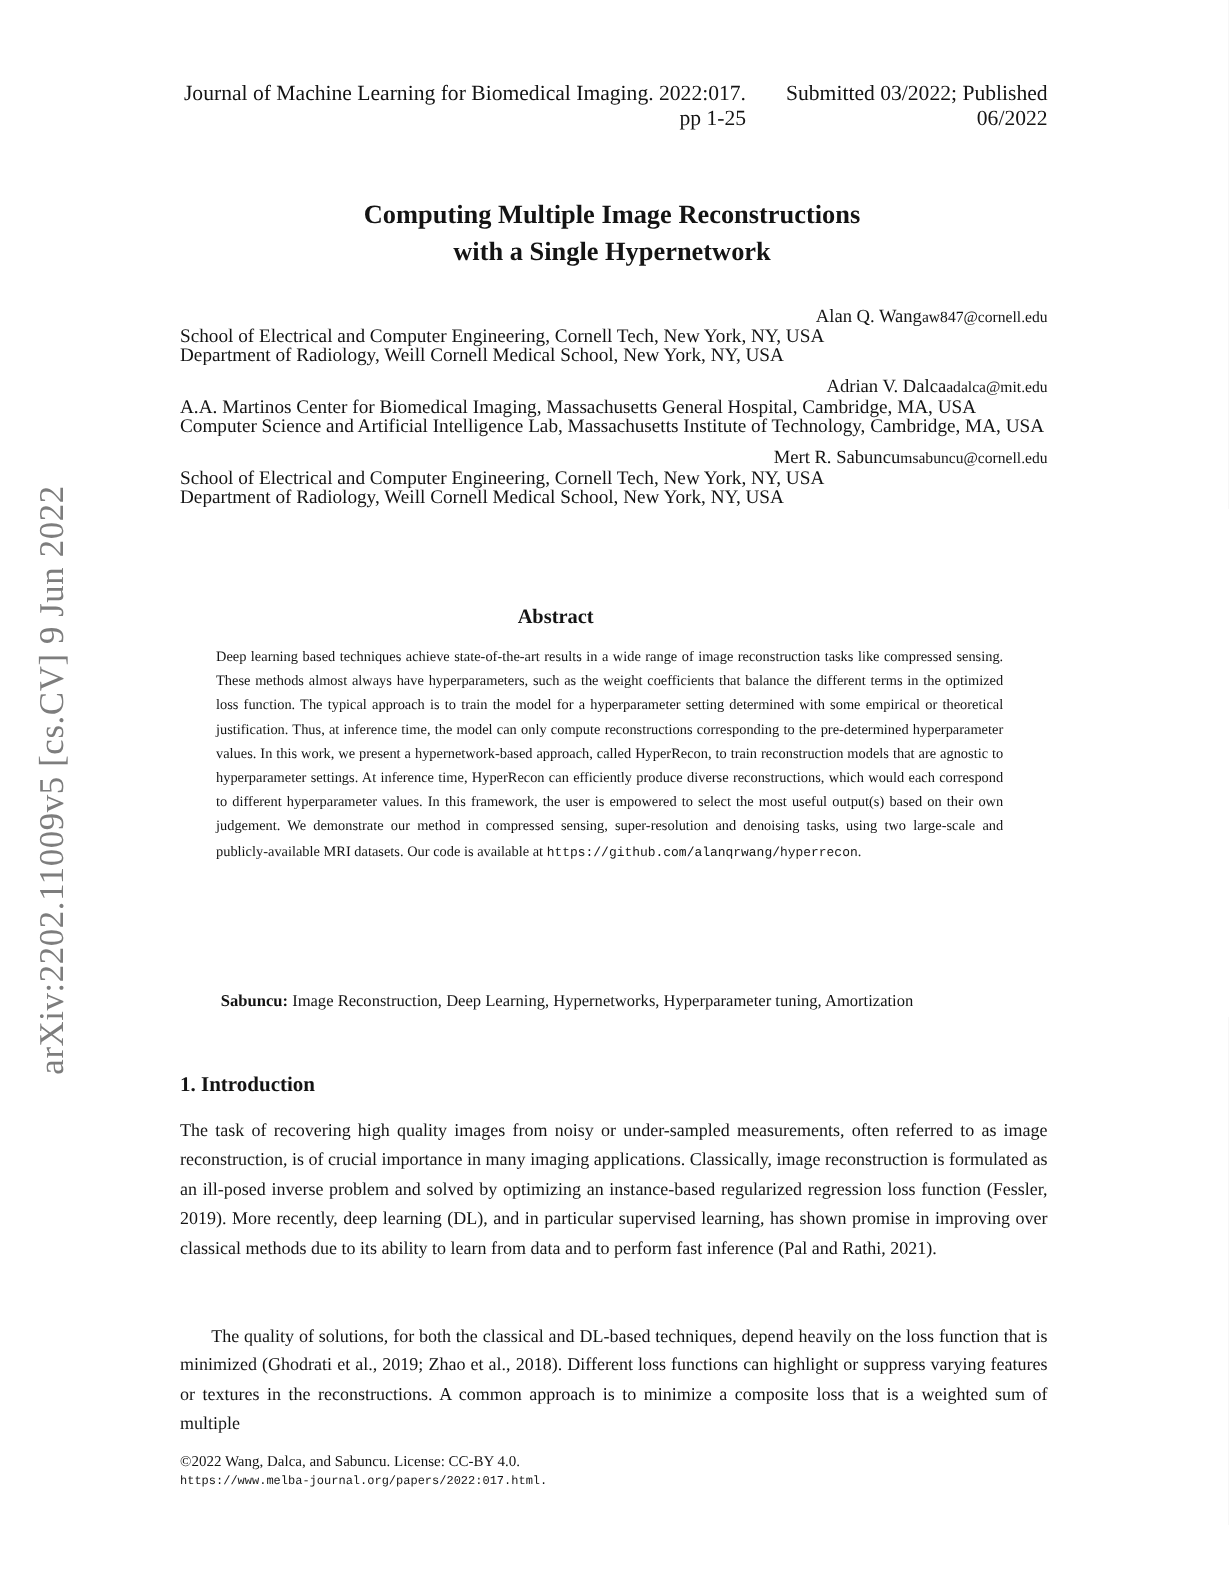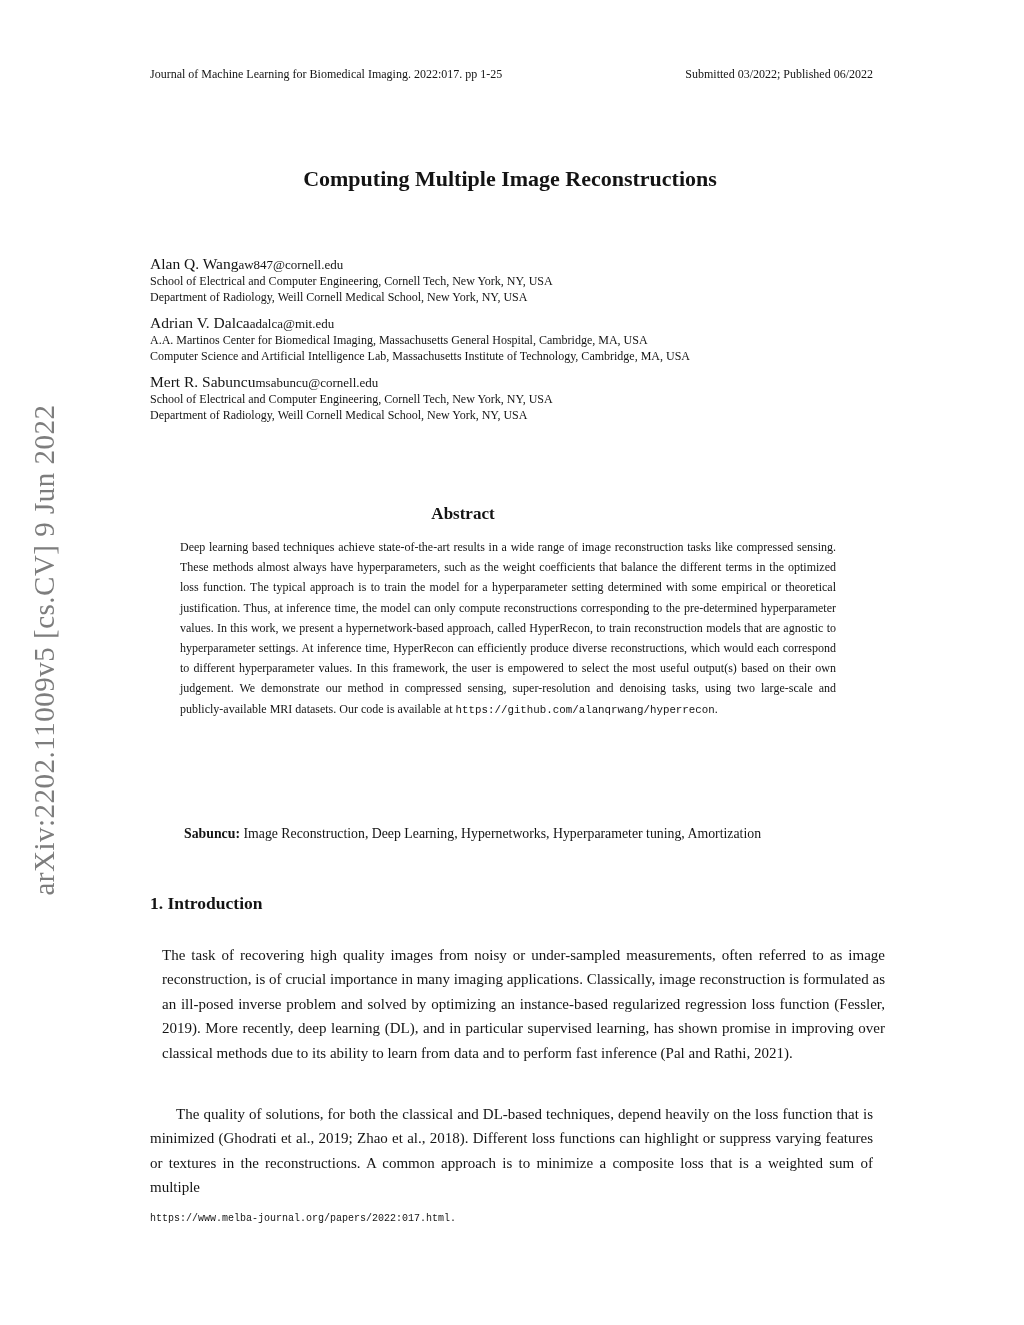--- a/index.html
+++ b/index.html
@@ -23,21 +23,22 @@
     color: #7d7d7d;
     letter-spacing: 0.5px;
   }
   .journal-header {
     position: absolute;
     top: 67px;
     left: 150px;
     width: 723px;
     display: flex;
     justify-content: space-between;
-    font-size: 12px;
+    font-size: 18px;
+    text-align: right;
   }
   .paper-title {
     position: absolute;
     top: 163px;
     left: 0;
     width: 1020px;
     text-align: center;
     font-size: 22px;
     font-weight: bold;
     line-height: 31px;
@@ -45,26 +46,26 @@
   }
   .authors {
     position: absolute;
     top: 255px;
     left: 150px;
     width: 723px;
   }
   .author { margin-bottom: 9px; }
   .author-row {
     display: flex;
-    justify-content: flex-start;
+    justify-content: flex-end;
     align-items: baseline;
   }
   .author-name { font-size: 15.5px; }
   .author-email { font-size: 13px; }
-  .affil { font-size: 12px; line-height: 16px; }
+  .affil { font-size: 16px; line-height: 16px; }
   .abstract-heading {
     position: absolute;
     top: 504px;
     left: 0;
     width: 926px;
     text-align: center;
     font-size: 17px;
     font-weight: bold;
     margin: 0;
   }
@@ -103,21 +104,21 @@
     margin: 0;
   }
   .intro-p1 {
     position: absolute;
     top: 931px;
     left: 150px;
     width: 723px;
     font-size: 15px;
     line-height: 24.4px;
     text-align: justify;
-    margin: 12px;
+    margin: 0;
   }
   .intro-p2 {
     position: absolute;
     top: 1102px;
     left: 150px;
     width: 723px;
     font-size: 15px;
     line-height: 24.4px;
     text-align: justify;
     text-indent: 26px;
@@ -137,21 +138,21 @@
 
 <div class="page">
 
   <div class="arxiv-stamp">arXiv:2202.11009v5  [cs.CV]  9 Jun 2022</div>
 
   <div class="journal-header">
     <span>Journal of Machine Learning for Biomedical Imaging. 2022:017. pp 1-25</span>
     <span>Submitted 03/2022; Published 06/2022</span>
   </div>
 
-  <h1 class="paper-title"><span>Computing Multiple Image Reconstructions</span><br></h1>
+  <h1 class="paper-title"><span>Computing Multiple Image Reconstructions</span><br><span>with a Single Hypernetwork</span></h1>
 
   <div class="authors">
 
     <div class="author">
       <div class="author-row">
         <span class="author-name">Alan Q. Wang</span>
         <span class="author-email">aw847@cornell.edu</span>
       </div>
       <div class="affil">School of Electrical and Computer Engineering, Cornell Tech, New York, NY, USA</div>
       <div class="affil">Department of Radiology, Weill Cornell Medical School, New York, NY, USA</div>
@@ -183,16 +184,17 @@
 
   <p class="keywords"><span class="kw-label">Sabuncu:</span> <span>Image Reconstruction, Deep Learning, Hypernetworks, Hyperparameter tuning, Amortization</span></p>
 
   <h2 class="section-heading">1. Introduction</h2>
 
   <p class="intro-p1">The task of recovering high quality images from noisy or under-sampled measurements, often referred to as image reconstruction, is of crucial importance in many imaging applications. Classically, image reconstruction is formulated as an ill-posed inverse problem and solved by optimizing an instance-based regularized regression loss function (Fessler, 2019). More recently, deep learning (DL), and in particular supervised learning, has shown promise in improving over classical methods due to its ability to learn from data and to perform fast inference (Pal and Rathi, 2021).</p>
 
   <p class="intro-p2">The quality of solutions, for both the classical and DL-based techniques, depend heavily on the loss function that is minimized (Ghodrati et al., 2019; Zhao et al., 2018). Different loss functions can highlight or suppress varying features or textures in the reconstructions. A common approach is to minimize a composite loss that is a weighted sum of multiple</p>
 
   <div class="page-footer">
+    <div>©2022 Wang, Dalca, and Sabuncu. License: CC-BY 4.0.</div>
     <div class="mono">https://www.melba-journal.org/papers/2022:017.html.</div>
   </div>
 
 </div>
 
 </body></html>

